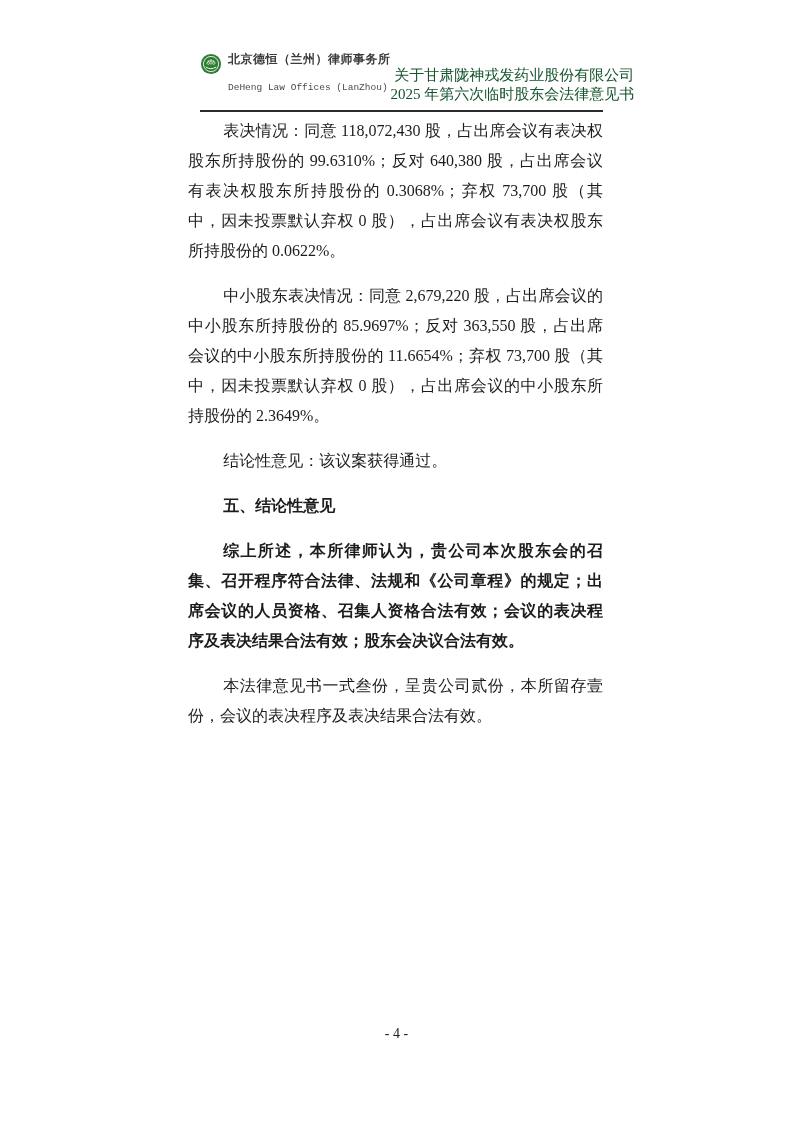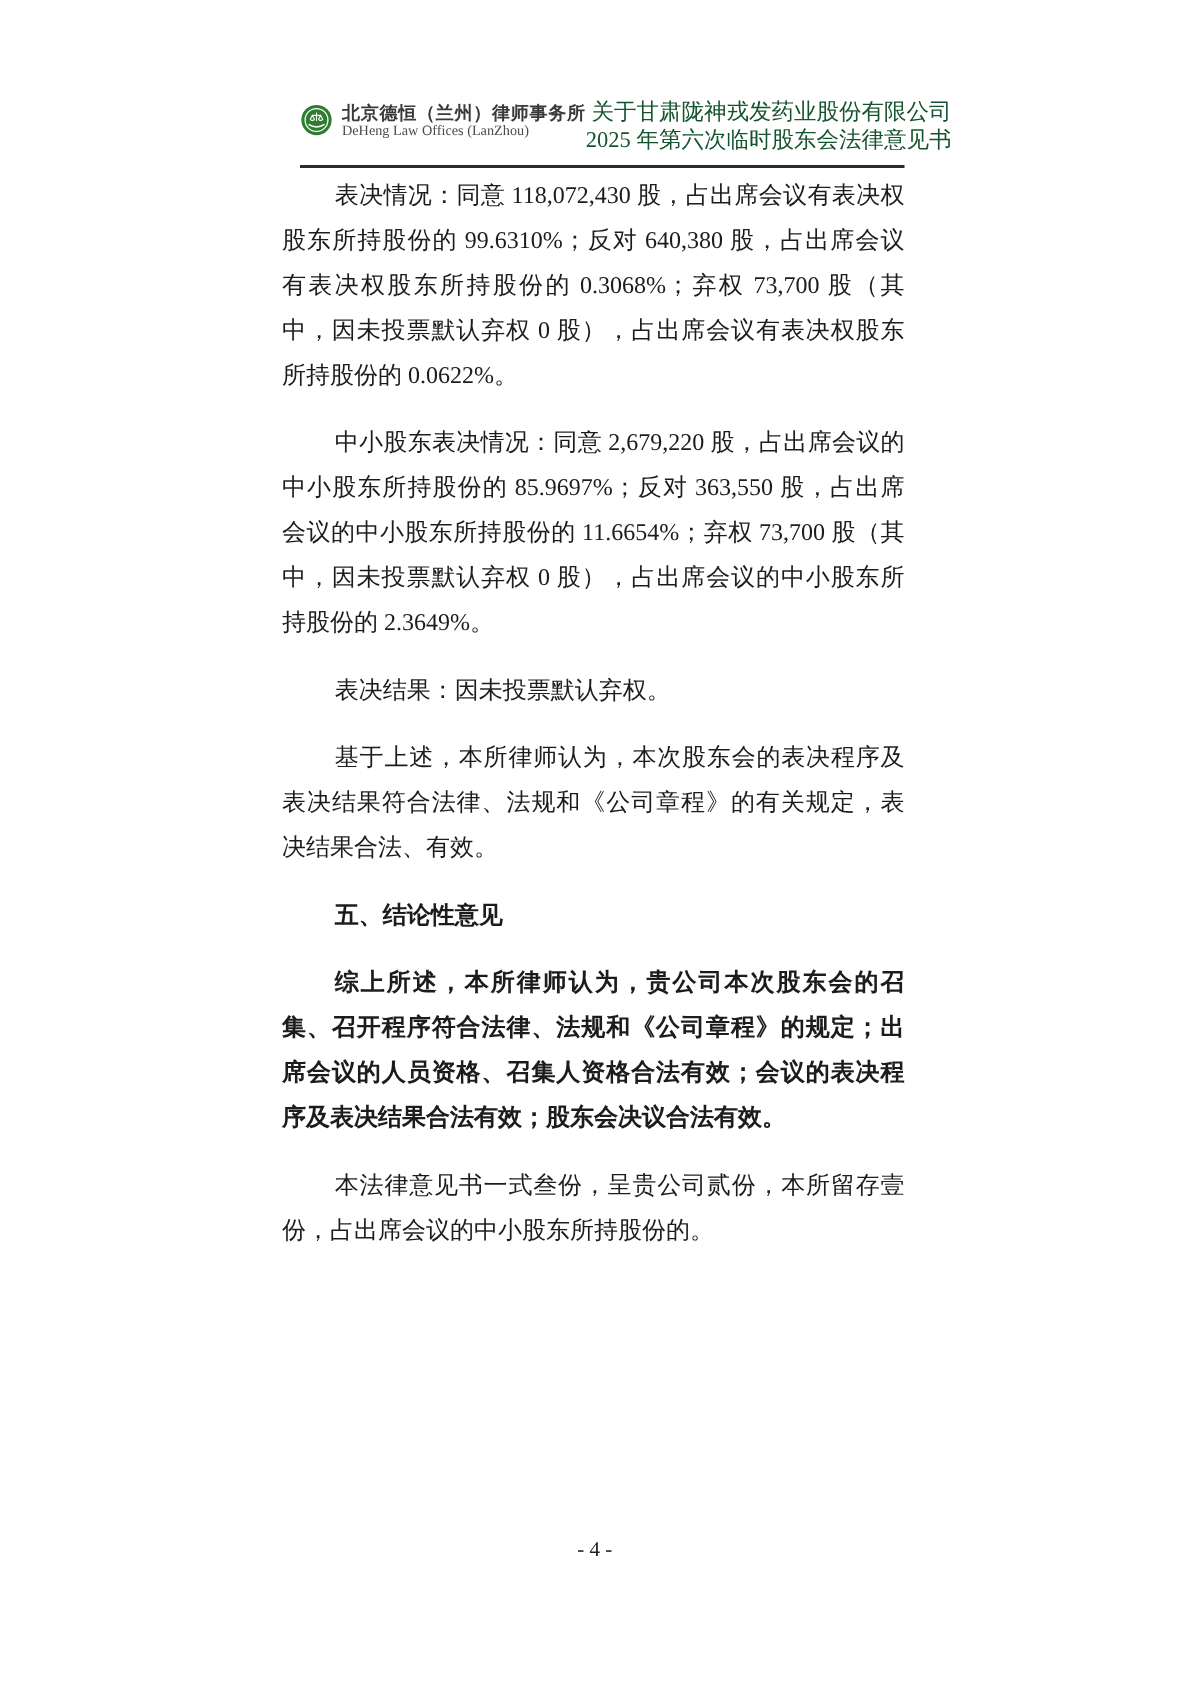--- a/index.html
+++ b/index.html
@@ -27,22 +27,22 @@
     padding-bottom:10px;
   }
   .firm-logo { width:22px; height:22px; flex:0 0 auto; margin-top:1px; }
   .firm-names { display:flex; flex-direction:column; }
   .firm-cn {
     font-family:"Liberation Sans","DejaVu Sans",sans-serif;
     font-size:12px; font-weight:700; color:#3a3a3a; line-height:14px;
     letter-spacing:0.5px; white-space:nowrap;
   }
   .firm-en {
-    font-family:Liberation Serif, serif;
-    font-size:9.5px; color:#4a4a4a; line-height:12px; white-space:nowrap;
+    font-family:Liberation Mono, monospace;
+    font-size:9.5px; color:#4a4a4a; line-height:12px; white-space:nowrap;margin-top:16px;
   }
   .doc-ref {
     text-align:right;
     font-size:15px; line-height:19px; color:#14532d;
     white-space:nowrap;
     margin-top:16px;
   }
 
   
   .content {
@@ -96,24 +96,23 @@
     </div>
     <div class="doc-ref">
       <div>关于甘肃陇神戎发药业股份有限公司</div>
       <div>2025 年第六次临时股东会法律意见书</div>
     </div>
   </div>
 
   <div class="content">
     <p class="para">表决情况：同意 118,072,430 股，占出席会议有表决权股东所持股份的 99.6310%；反对 640,380 股，占出席会议有表决权股东所持股份的 0.3068%；弃权 73,700 股（其中，因未投票默认弃权 0 股），占出席会议有表决权股东所持股份的 0.0622%。</p>
     <p class="para">中小股东表决情况：同意 2,679,220 股，占出席会议的中小股东所持股份的 85.9697%；反对 363,550 股，占出席会议的中小股东所持股份的 11.6654%；弃权 73,700 股（其中，因未投票默认弃权 0 股），占出席会议的中小股东所持股份的 2.3649%。</p>
-    <p class="para last-plain">表决结果：因未投票默认弃权。</p>
-    <p class="para">基于上述，本所律师认为，本次股东会的表决程序及表决结果符合法律、法规和《公司章程》的有关规定，表决结果合法、有效。</p>
+    <p class="para last-plain">结论性意见：该议案获得通过。</p>
     <h2 class="heading">五、结论性意见</h2>
     <p class="para bold">综上所述，本所律师认为，贵公司本次股东会的召集、召开程序符合法律、法规和《公司章程》的规定；出席会议的人员资格、召集人资格合法有效；会议的表决程序及表决结果合法有效；股东会决议合法有效。</p>
-    <p class="para">本法律意见书一式叁份，呈贵公司贰份，本所留存壹份，占出席会议的中小股东所持股份的。</p>
+    <p class="para">本法律意见书一式叁份，呈贵公司贰份，本所留存壹份，会议的表决程序及表决结果合法有效。</p>
   </div>
 
   <div class="footer">
     <span>- 4 -</span>
   </div>
 
 </div>
 
 </body></html>

